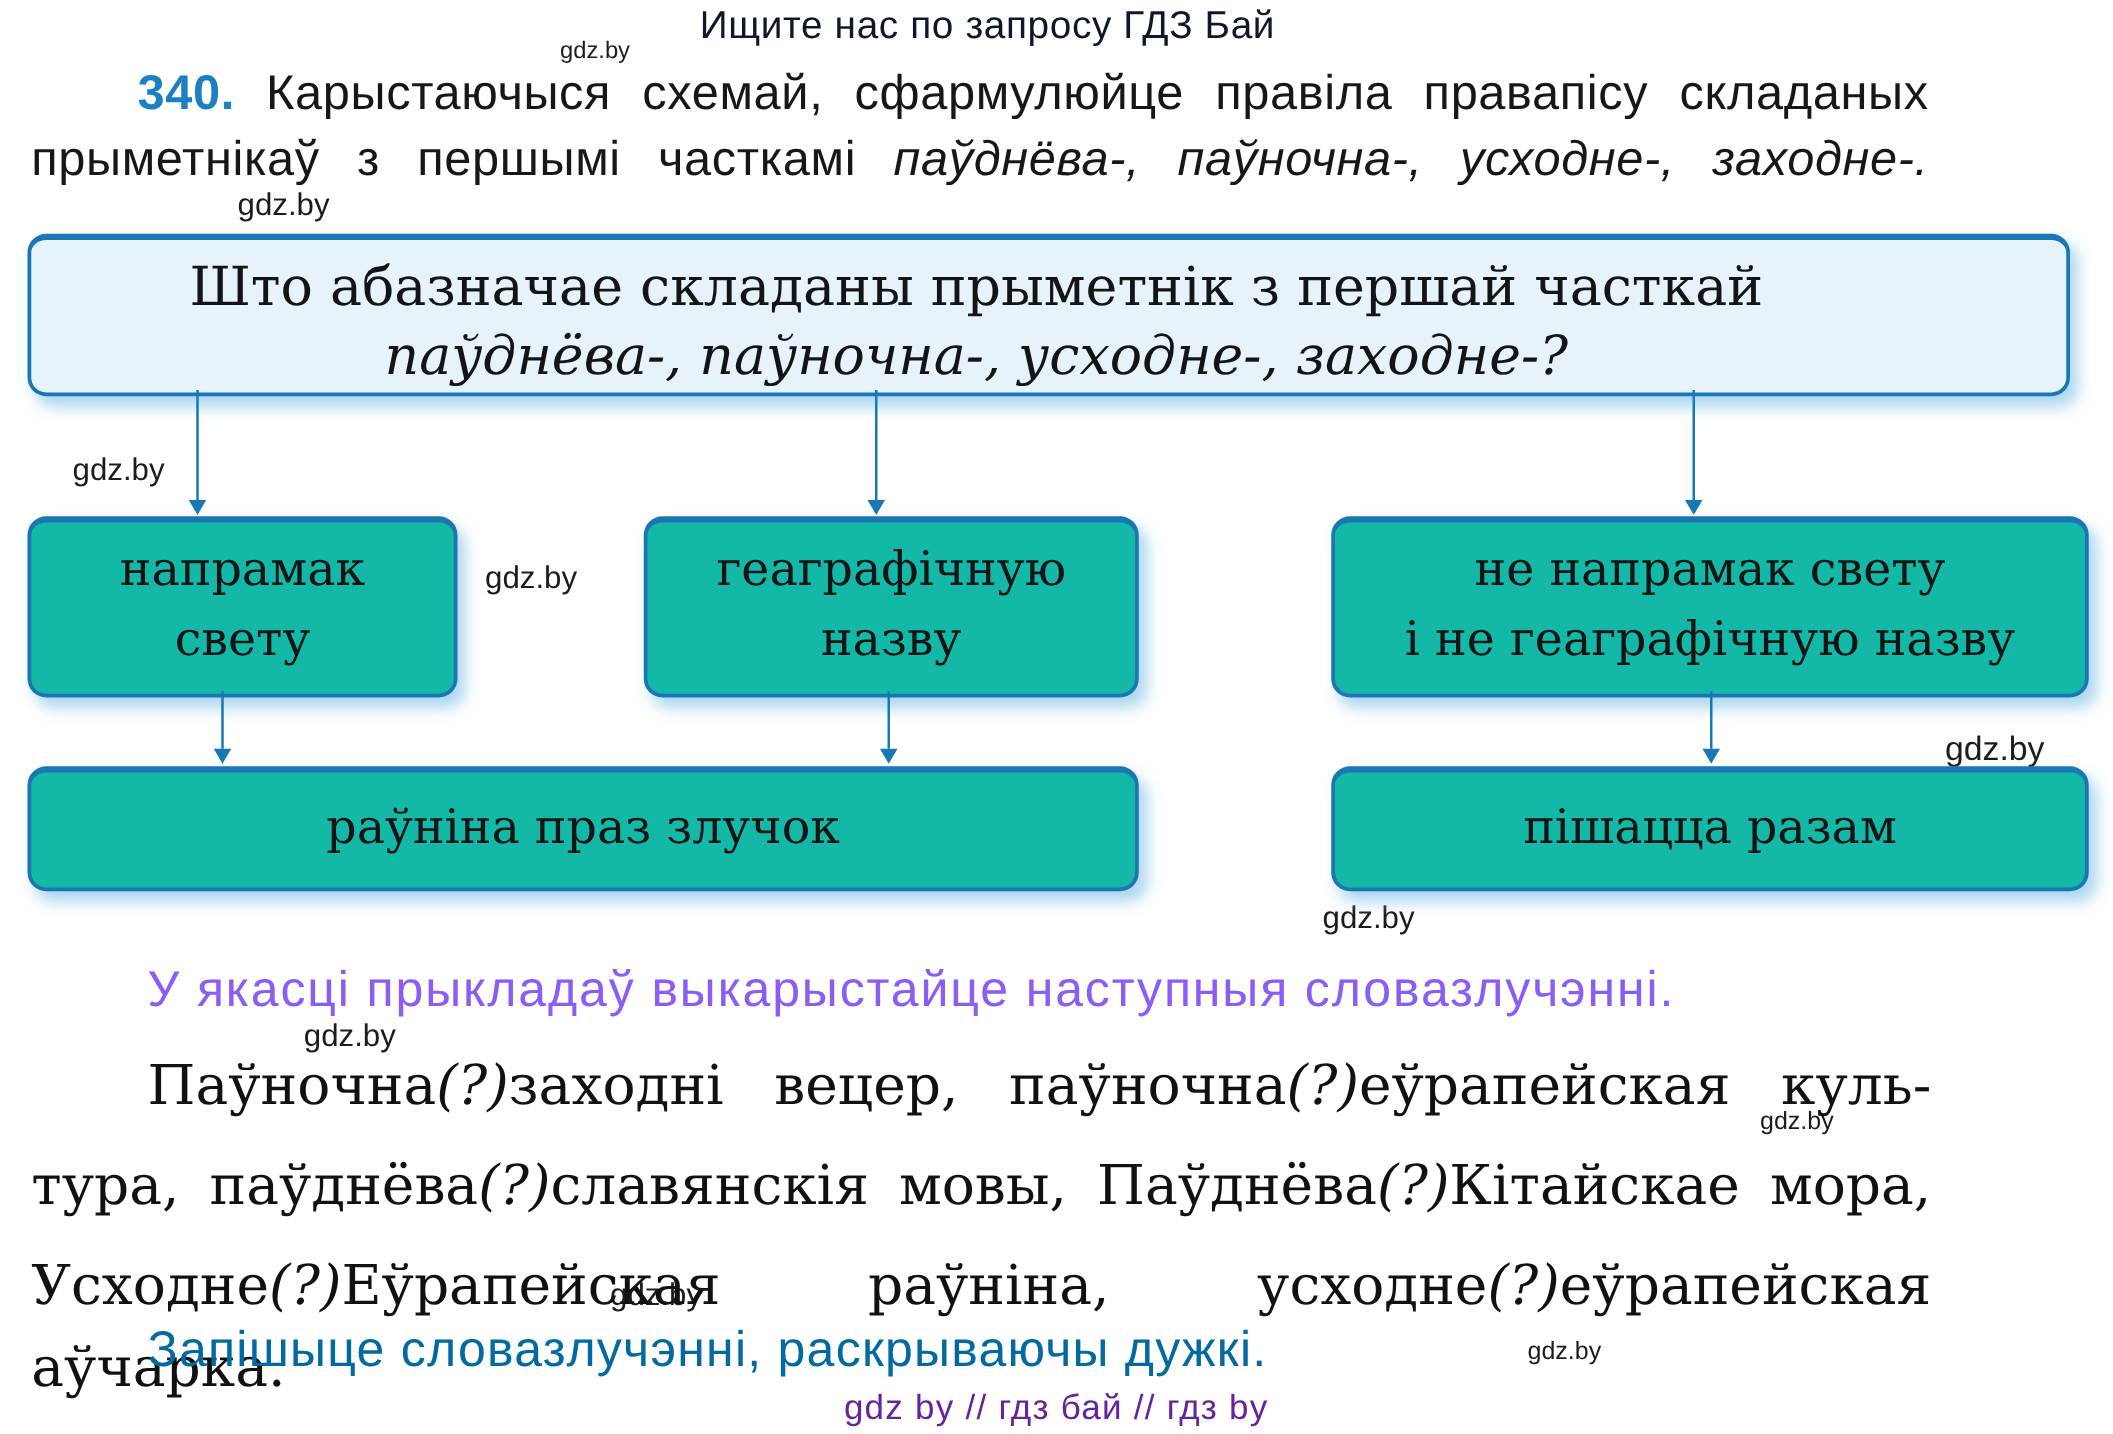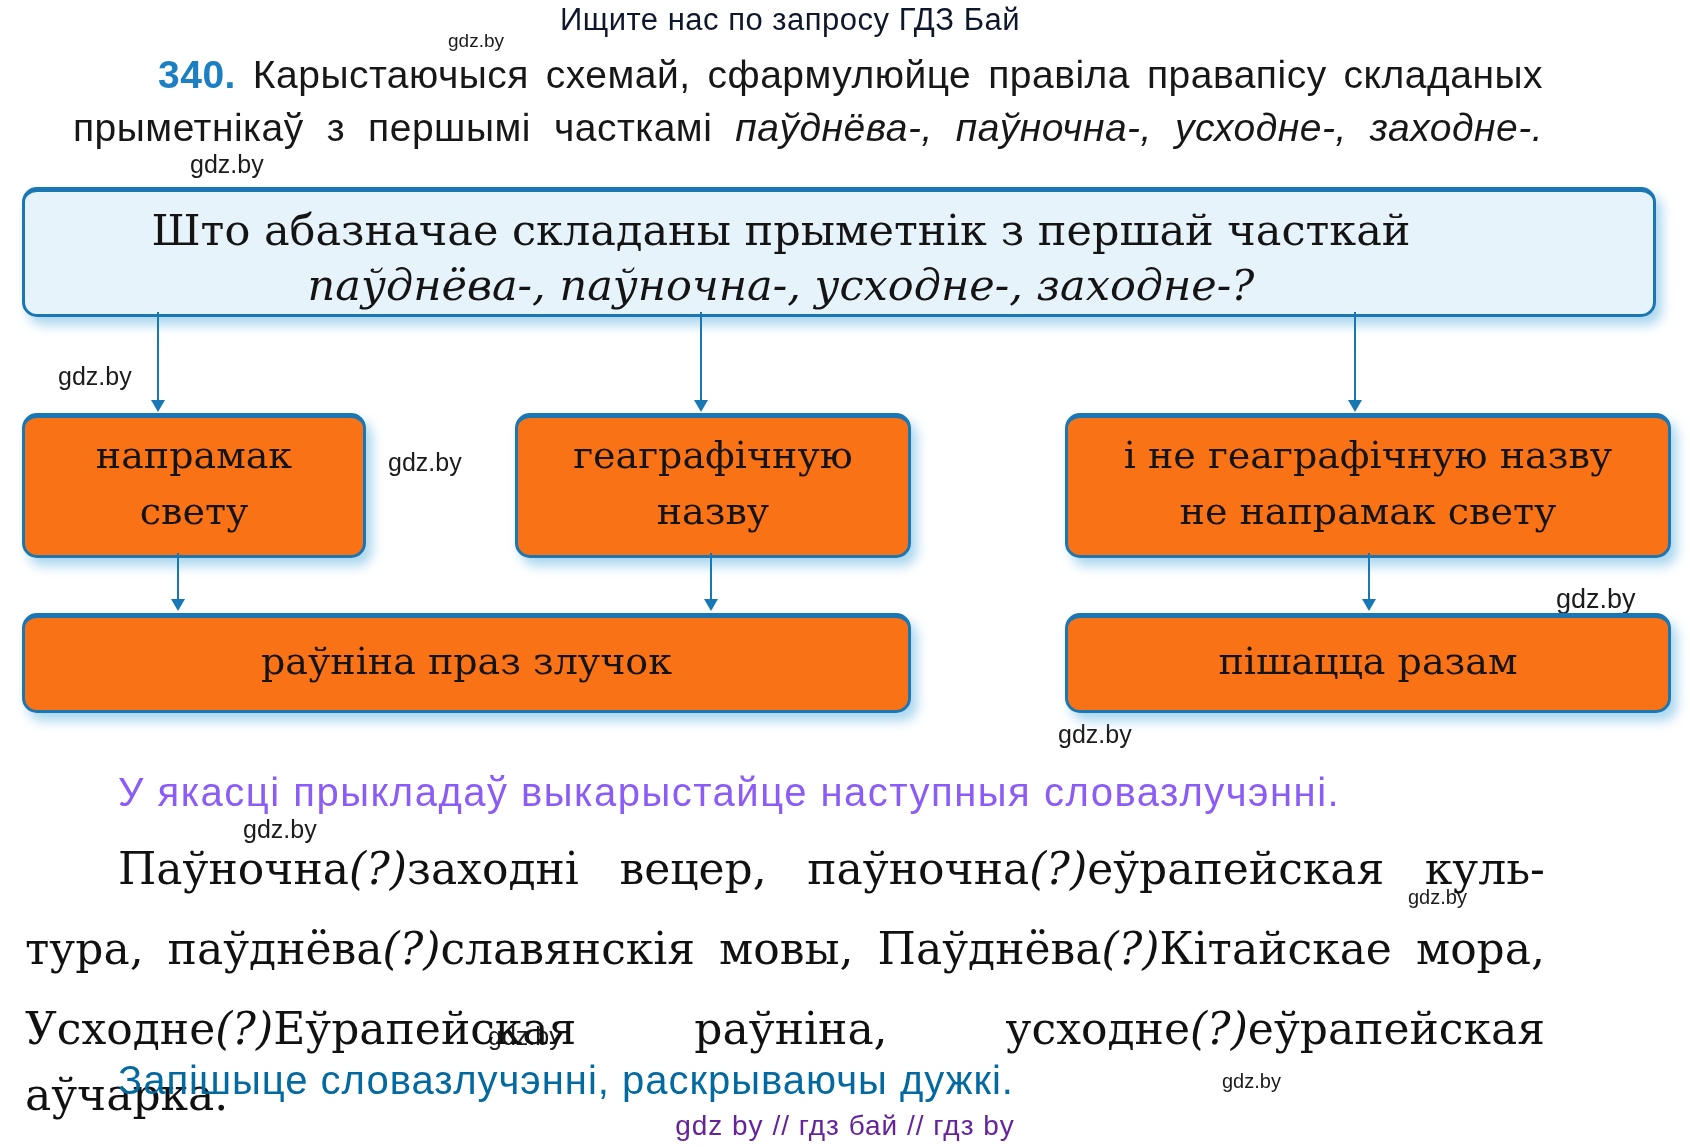--- a/index.html
+++ b/index.html
@@ -9,28 +9,28 @@
   
   .promo{position:absolute;top:2px;left:0;width:1580px;text-align:center;
          font-size:31px;color:#0f172a;font-weight:400;letter-spacing:0.5px;}
 
   
   .wm{position:absolute;color:#1c1c1c;font-family:"Liberation Sans",sans-serif;white-space:nowrap;}
 
   
   .exercise{position:absolute;left:25px;top:48px;width:1518px;font-size:39px;line-height:53px;
             letter-spacing:0.5px;color:#171717;}
-  .ex-line{text-align:justify;text-align-last:justify;margin-left:48px;}
+  .ex-line{text-align:justify;text-align-last:justify;}
   .ex-line1{text-indent:85px;}
   .ex-num{color:#1b7fc4;font-weight:bold;}
   .ex-italic{font-style:italic;}
 
   
   .dbox{position:absolute;border:3px solid #1a77b4;border-top-width:5px;border-radius:15px;
-        background:#f97316;box-shadow:6px 8px 12px rgba(141,200,232,0.75);
+        background:#14b8a6;box-shadow:6px 8px 12px rgba(141,200,232,0.75);
         font-family:"DejaVu Serif",serif;color:#141414;text-align:center;}
   .qbox{left:22px;top:187px;width:1628px;height:122px;background:#e7f3fb;}
   .qbox .qinner{padding-top:11px;padding-right:116px;font-size:43px;line-height:55px;}
   .qline2{font-style:italic;}
 
   .b-row2{top:413px;height:137px;font-size:38px;line-height:56px;}
   .b-row2 .binner{padding-top:9px;}
   .b1{left:22px;width:338px;}
   .b2{left:515px;width:390px;}
   .b3{left:1065px;width:600px;}
@@ -103,22 +103,22 @@
     </div>
   </div>
   <div class="dbox b-row2 b2">
     <div class="binner">
       <div>геаграфічную</div>
       <div>назву</div>
     </div>
   </div>
   <div class="dbox b-row2 b3">
     <div class="binner">
+      <div>не напрамак свету</div>
       <div>і не геаграфічную назву</div>
-      <div>не напрамак свету</div>
     </div>
   </div>
 
   <div class="arrow arrB bx1"></div>
   <div class="arrow arrB bx2"></div>
   <div class="arrow arrB bx3"></div>
 
   <div class="dbox b-row3 b4">раўніна праз злучок</div>
   <div class="dbox b-row3 b5">пішацца разам</div>
 

